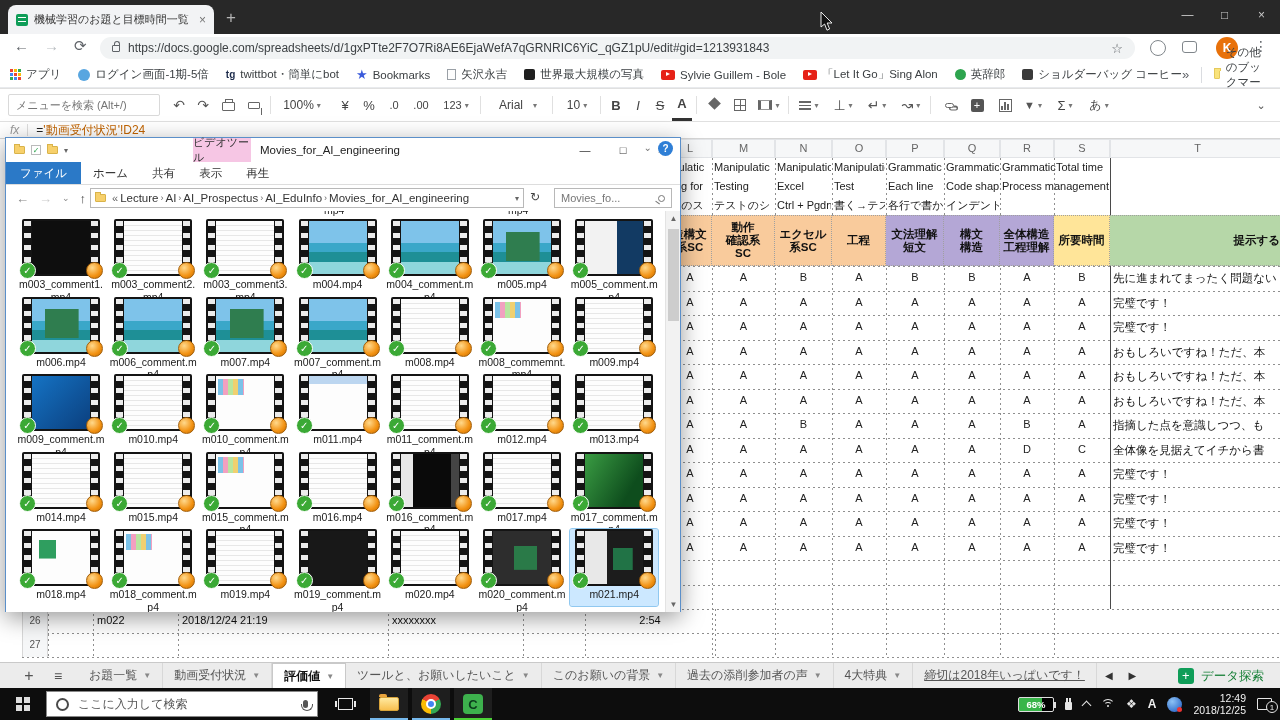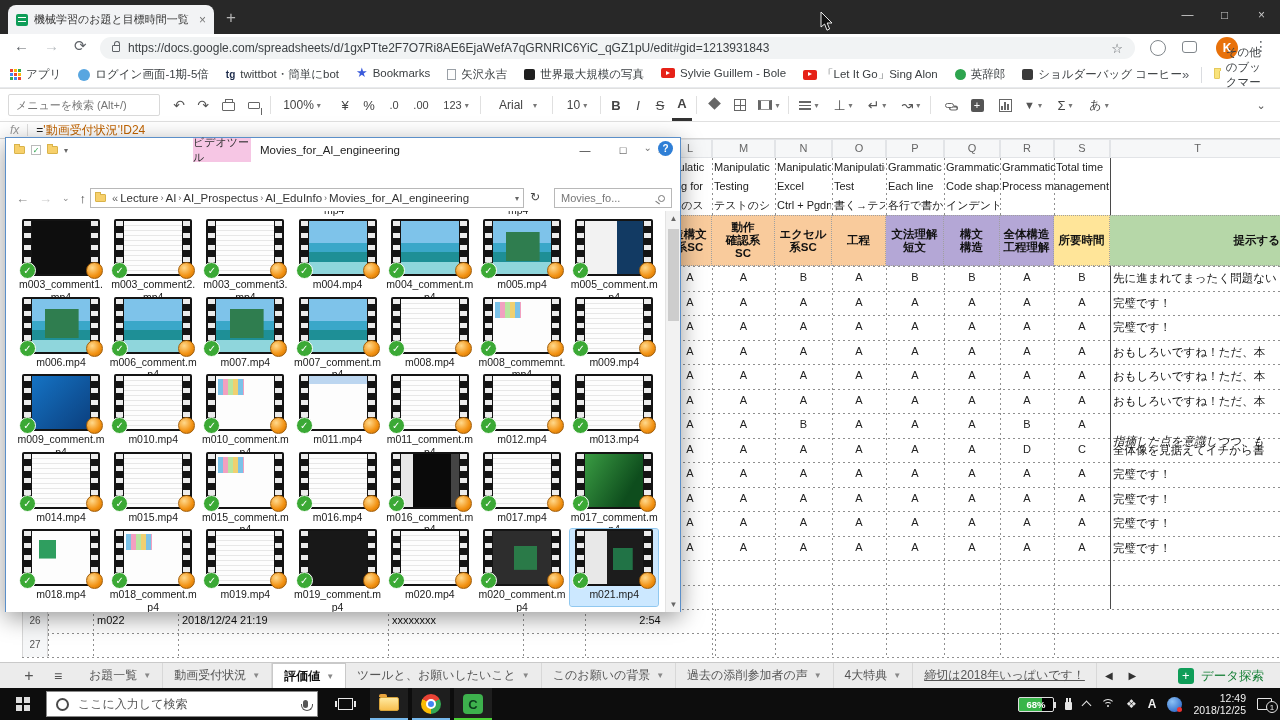--- a/index.html
+++ b/index.html
@@ -32,21 +32,21 @@
   .ostar{color:#5f6368;font-size:13px;}
   .extic{position:absolute;top:6px;width:16px;height:16px;border:1.6px solid #80868b;border-radius:50%;}
   .extic2{position:absolute;top:7px;width:15px;height:12px;border:1.6px solid #80868b;border-radius:3px;}
   .avatar{position:absolute;left:1216px;top:3px;width:22px;height:22px;border-radius:50%;
           color:#fff;font-size:12px;font-weight:bold;display:flex;align-items:center;justify-content:center;}
   .kebab{position:absolute;left:1254px;top:4px;color:#5f6368;font-size:14px;}
 
   
   .bmbar{position:absolute;left:0;top:62px;width:1280px;height:26px;background:#fff;
          border-bottom:1px solid #e8eaed;display:flex;align-items:center;}
-  #bm-items{display:flex;align-items:flex-start;gap:17px;margin-left:10px;}
+  #bm-items{display:flex;align-items:center;gap:17px;margin-left:10px;}
   .bmi{display:flex;align-items:center;gap:5px;font-size:11.5px;color:#3c4043;white-space:nowrap;}
   .bi{flex:none;}
   .bi-apps{width:3px;height:3px;background:#ea4335;margin:0 8px 8px 0;
      box-shadow:4px 0 #fbbc05,8px 0 #34a853,0 4px #4285f4,4px 4px #ea4335,8px 4px #fbbc05,0 8px #34a853,4px 8px #4285f4,8px 8px #ea4335;}
   .bi-cloud{width:12px;height:12px;border-radius:50%;background:#58a6e0;}
   .bi-tg{font-size:10px;font-weight:bold;color:#1b2a4a;}
   .bi-star{color:#3b5bdb;font-size:13px;line-height:10px;}
   .bi-page{width:9px;height:11px;background:#fdfdfd;border:1px solid #9aa0a6;}
   .bi-photo{width:11px;height:11px;background:#1f1f1f;border-radius:2px;}
   .bi-youtube{width:14px;height:10px;background:#e62117;border-radius:2px;position:relative;}
@@ -548,21 +548,21 @@
       <div class="grade" style="left: 1054px; width: 56px; top: 249.5px;">A</div>
       <div class="comment" style="top: 249.5px;">おもしろいですね！ただ、本</div>
       <div class="grade" style="left: 668px; width: 44px; top: 274px;">A</div>
       <div class="grade" style="left: 712px; width: 63px; top: 274px;">A</div>
       <div class="grade" style="left: 775px; width: 57px; top: 274px;">B</div>
       <div class="grade" style="left: 832px; width: 54px; top: 274px;">A</div>
       <div class="grade" style="left: 886px; width: 58px; top: 274px;">A</div>
       <div class="grade" style="left: 944px; width: 56px; top: 274px;">A</div>
       <div class="grade" style="left: 1000px; width: 54px; top: 274px;">B</div>
       <div class="grade" style="left: 1054px; width: 56px; top: 274px;">A</div>
-      <div class="comment" style="top: 290px; font-style: italic;">指摘した点を意識しつつ、も</div>
+      <div class="comment" style="top: 274px;">指摘した点を意識しつつ、も</div>
       <div class="grade" style="left: 668px; width: 44px; top: 298.5px;">A</div>
       <div class="grade" style="left: 712px; width: 63px; top: 298.5px;">A</div>
       <div class="grade" style="left: 775px; width: 57px; top: 298.5px;">A</div>
       <div class="grade" style="left: 832px; width: 54px; top: 298.5px;">A</div>
       <div class="grade" style="left: 886px; width: 58px; top: 298.5px;">A</div>
       <div class="grade" style="left: 944px; width: 56px; top: 298.5px;">A</div>
       <div class="grade" style="left: 1000px; width: 54px; top: 298.5px;">D</div>
       <div class="grade" style="left: 1054px; width: 56px; top: 298.5px;">C</div>
       <div class="comment" style="top: 298.5px;">全体像を見据えてイチから書</div>
       <div class="grade" style="left: 668px; width: 44px; top: 323px;">A</div>
@@ -667,20 +667,27 @@
         <span class="mini-check">✓</span>
         <span class="mini-folder"></span>
         <span class="qcaret">▾</span>
       </div>
       <div class="ctx">ビデオツール</div>
       <div class="etitle-text">Movies_for_AI_engineering</div>
       <div class="ebtn" style="right:76px;">—</div>
       <div class="ebtn" style="right:38px;">□</div>
       <div class="ebtn" style="right:0;">×</div>
     </div>
+    <div class="eribbon" id="eribbon">
+        <div class="rtab file">ファイル</div>
+        <div class="rtab">ホーム</div>
+        <div class="rtab">共有</div>
+        <div class="rtab">表示</div>
+        <div class="rtab">再生</div>
+      </div>
     <span class="rchev">⌄</span>
     <span class="rhelp">?</span>
     <div class="eaddr">
       <span class="anav" style="color:#888;">←</span>
       <span class="anav" style="color:#ccc;">→</span>
       <span class="anav" style="color:#888;font-size:9px;">⌄</span>
       <span class="anav" style="color:#444;">↑</span>
       <div class="afield">
         <span class="mini-folder"></span>
         <span id="ecrumbs" style="display:flex;align-items:center;">

